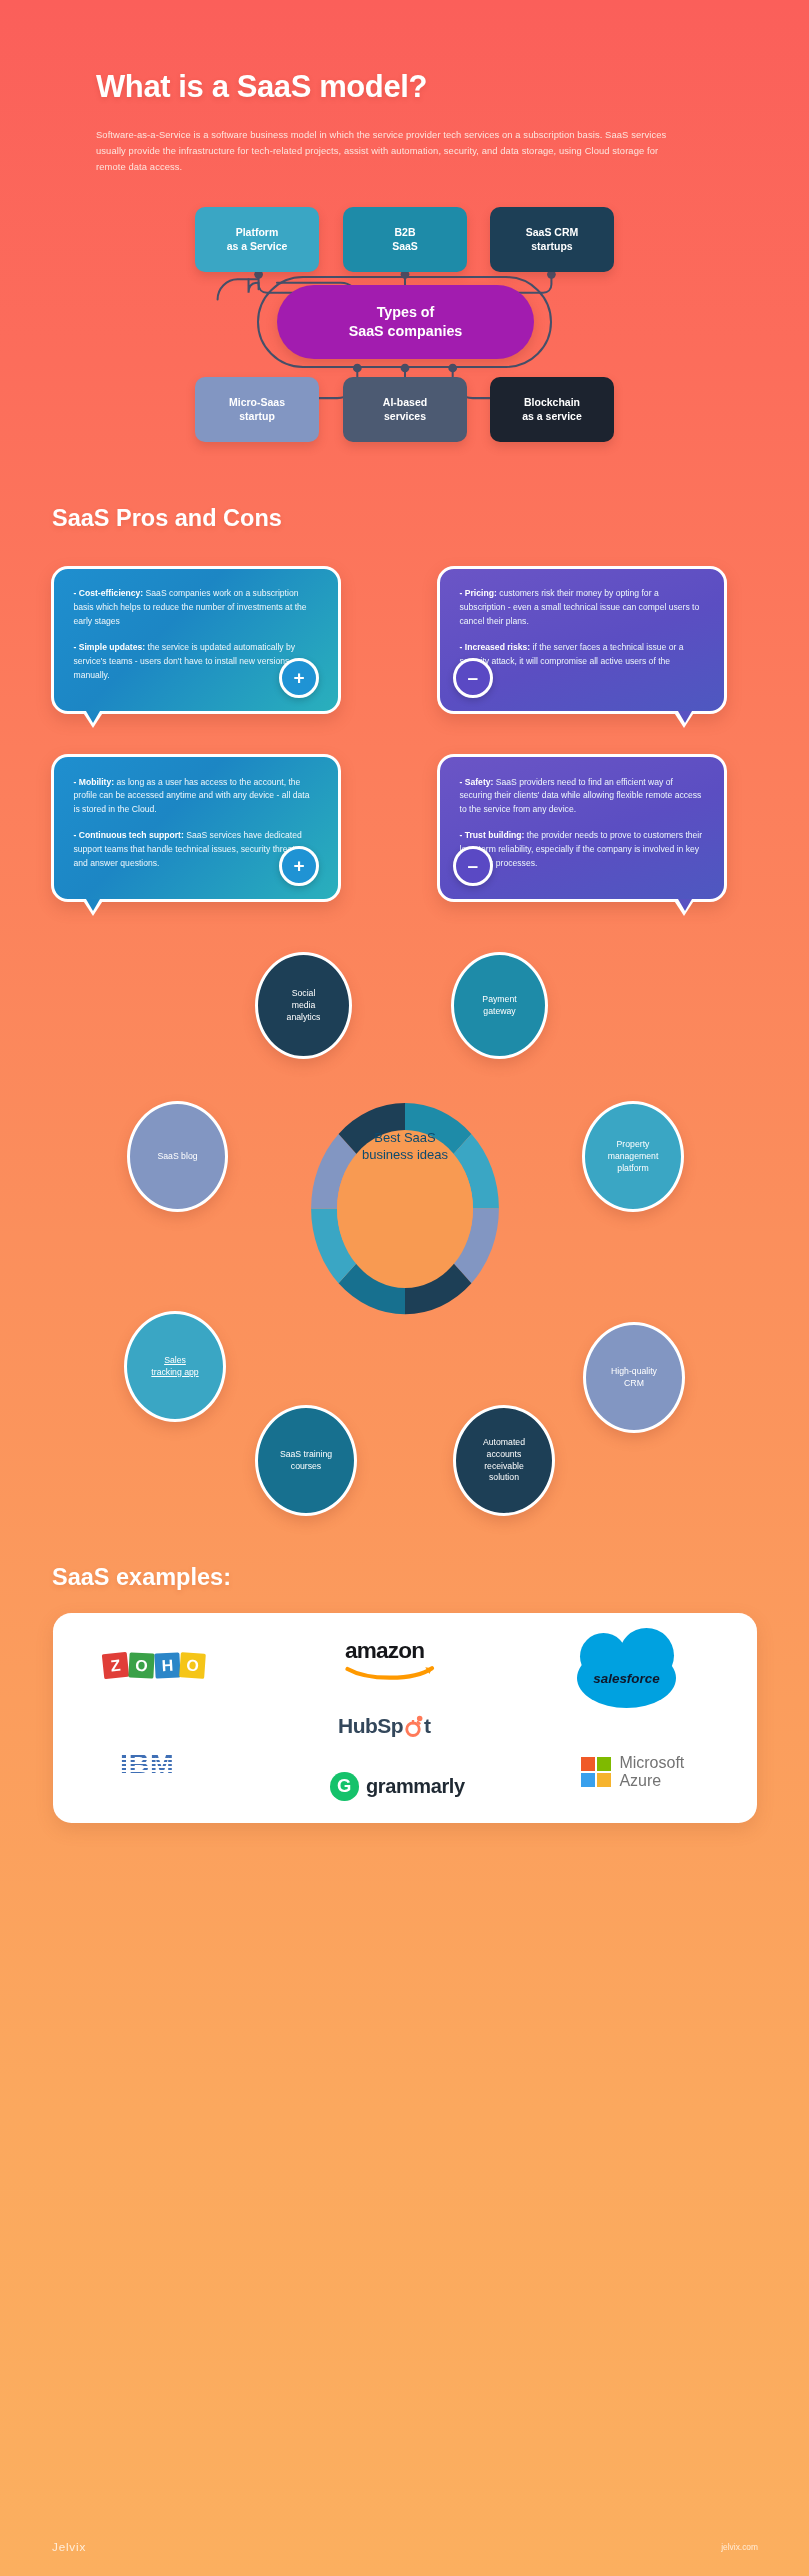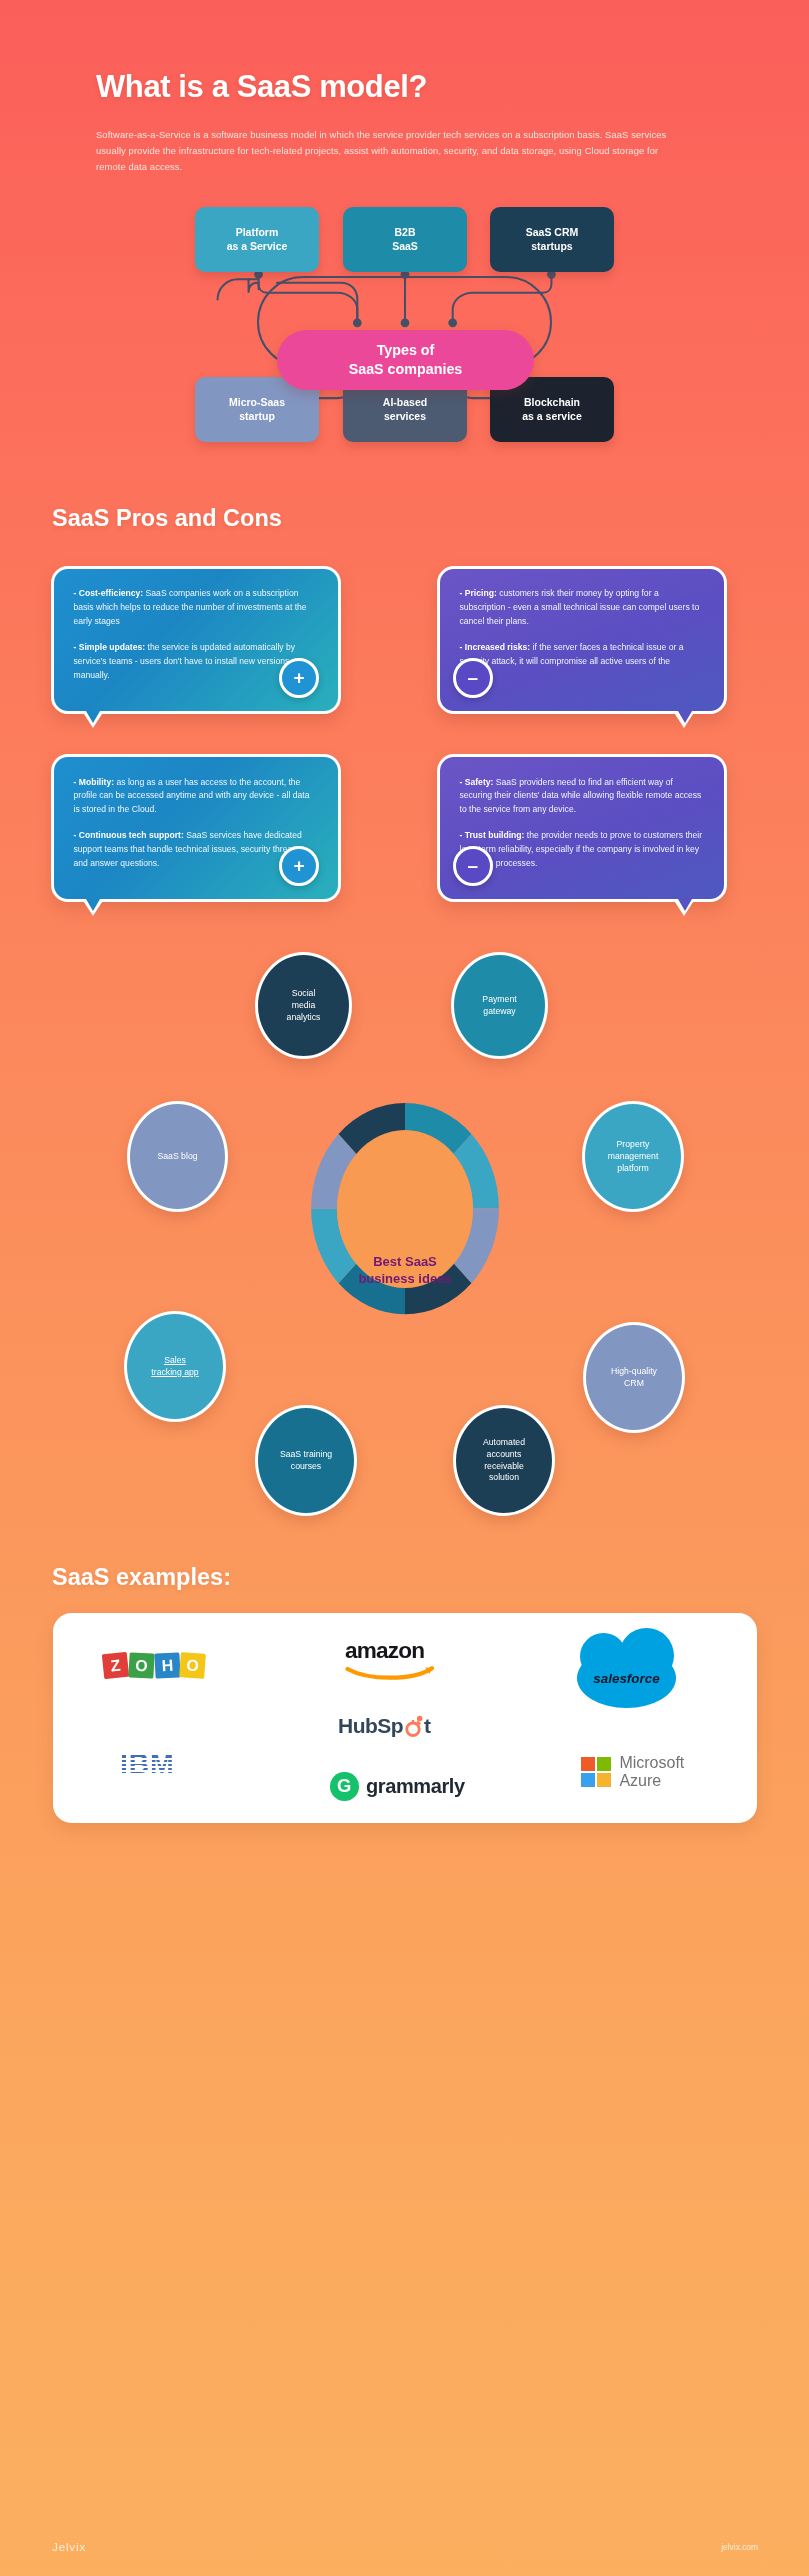--- a/index.html
+++ b/index.html
@@ -57,27 +57,26 @@
   .tbox-4 { left: 343px; top: 178px; background: #4c5a72; }
   .tbox-5 { left: 490px; top: 178px; background: #1c232f; }
 
   .hub-outline {
     position: absolute; left: 257px; top: 77px;
     width: 295px; height: 92px;
     border: 2.5px solid #44506a; border-radius: 46px;
   }
   .hub {
     position: absolute; left: 277px; top: 86px;
-    width: 257px; height: 60px;
-    background: #ec4899; border-radius: 37px;
+    width: 257px; height: 74px;
+    background: #a21caf; border-radius: 37px;
     display: flex; align-items: center; justify-content: center;
     text-align: center;
     color: #fff; font-size: 14.3px; font-weight: bold; line-height: 1.3;
     box-shadow: 0 5px 11.7px rgba(130,45,35,.22);
-    margin-top: 45px;
   }
   .connectors { position: absolute; left: 0; top: 0; width: 810px; height: 251px; }
 
   
   .section-head {
     font-size: 23.5px; font-weight: bold; color: #fff;
     padding: 55px 0 0 52px;
     text-shadow: 0 1.7px 5px rgba(170,60,40,.20);
   }
   .pc-grid {
@@ -137,23 +136,23 @@
   }
   .badge.plus  { right: 18.4px;  bottom: 13.4px; background: #1f93d4; }
   .badge.minus { left: 13.4px; bottom: 13.4px; background: #5a49c4; }
 
   
   .donut-section { position: relative; height: 587px; margin-top: 50px; }
   .donut-hole {
     position: absolute; left: 337px; top: 178px;
     width: 136px; height: 158px; border-radius: 50%;
     background: #f89a52;
-    display: flex; align-items: flex-end; justify-content: center;
+    display: flex; align-items: flex-start; justify-content: center;
     text-align: center;
-    color: #701a75; font-size: 13px; font-weight: bold; line-height: 1.3;
+    color: #0c4a6e; font-size: 13px; font-weight: normal; line-height: 1.3;
   }
   .ideabub {
     position: absolute;
     border: 3.4px solid #fff;
     border-radius: 50% 50% 50% 50%;
     display: flex; align-items: center; justify-content: center;
     text-align: center;
     color: #fff; font-size: 8.7px; line-height: 1.34;
     padding: 5px;
     box-shadow: 0 5.9px 12.6px rgba(150,60,35,.22);

